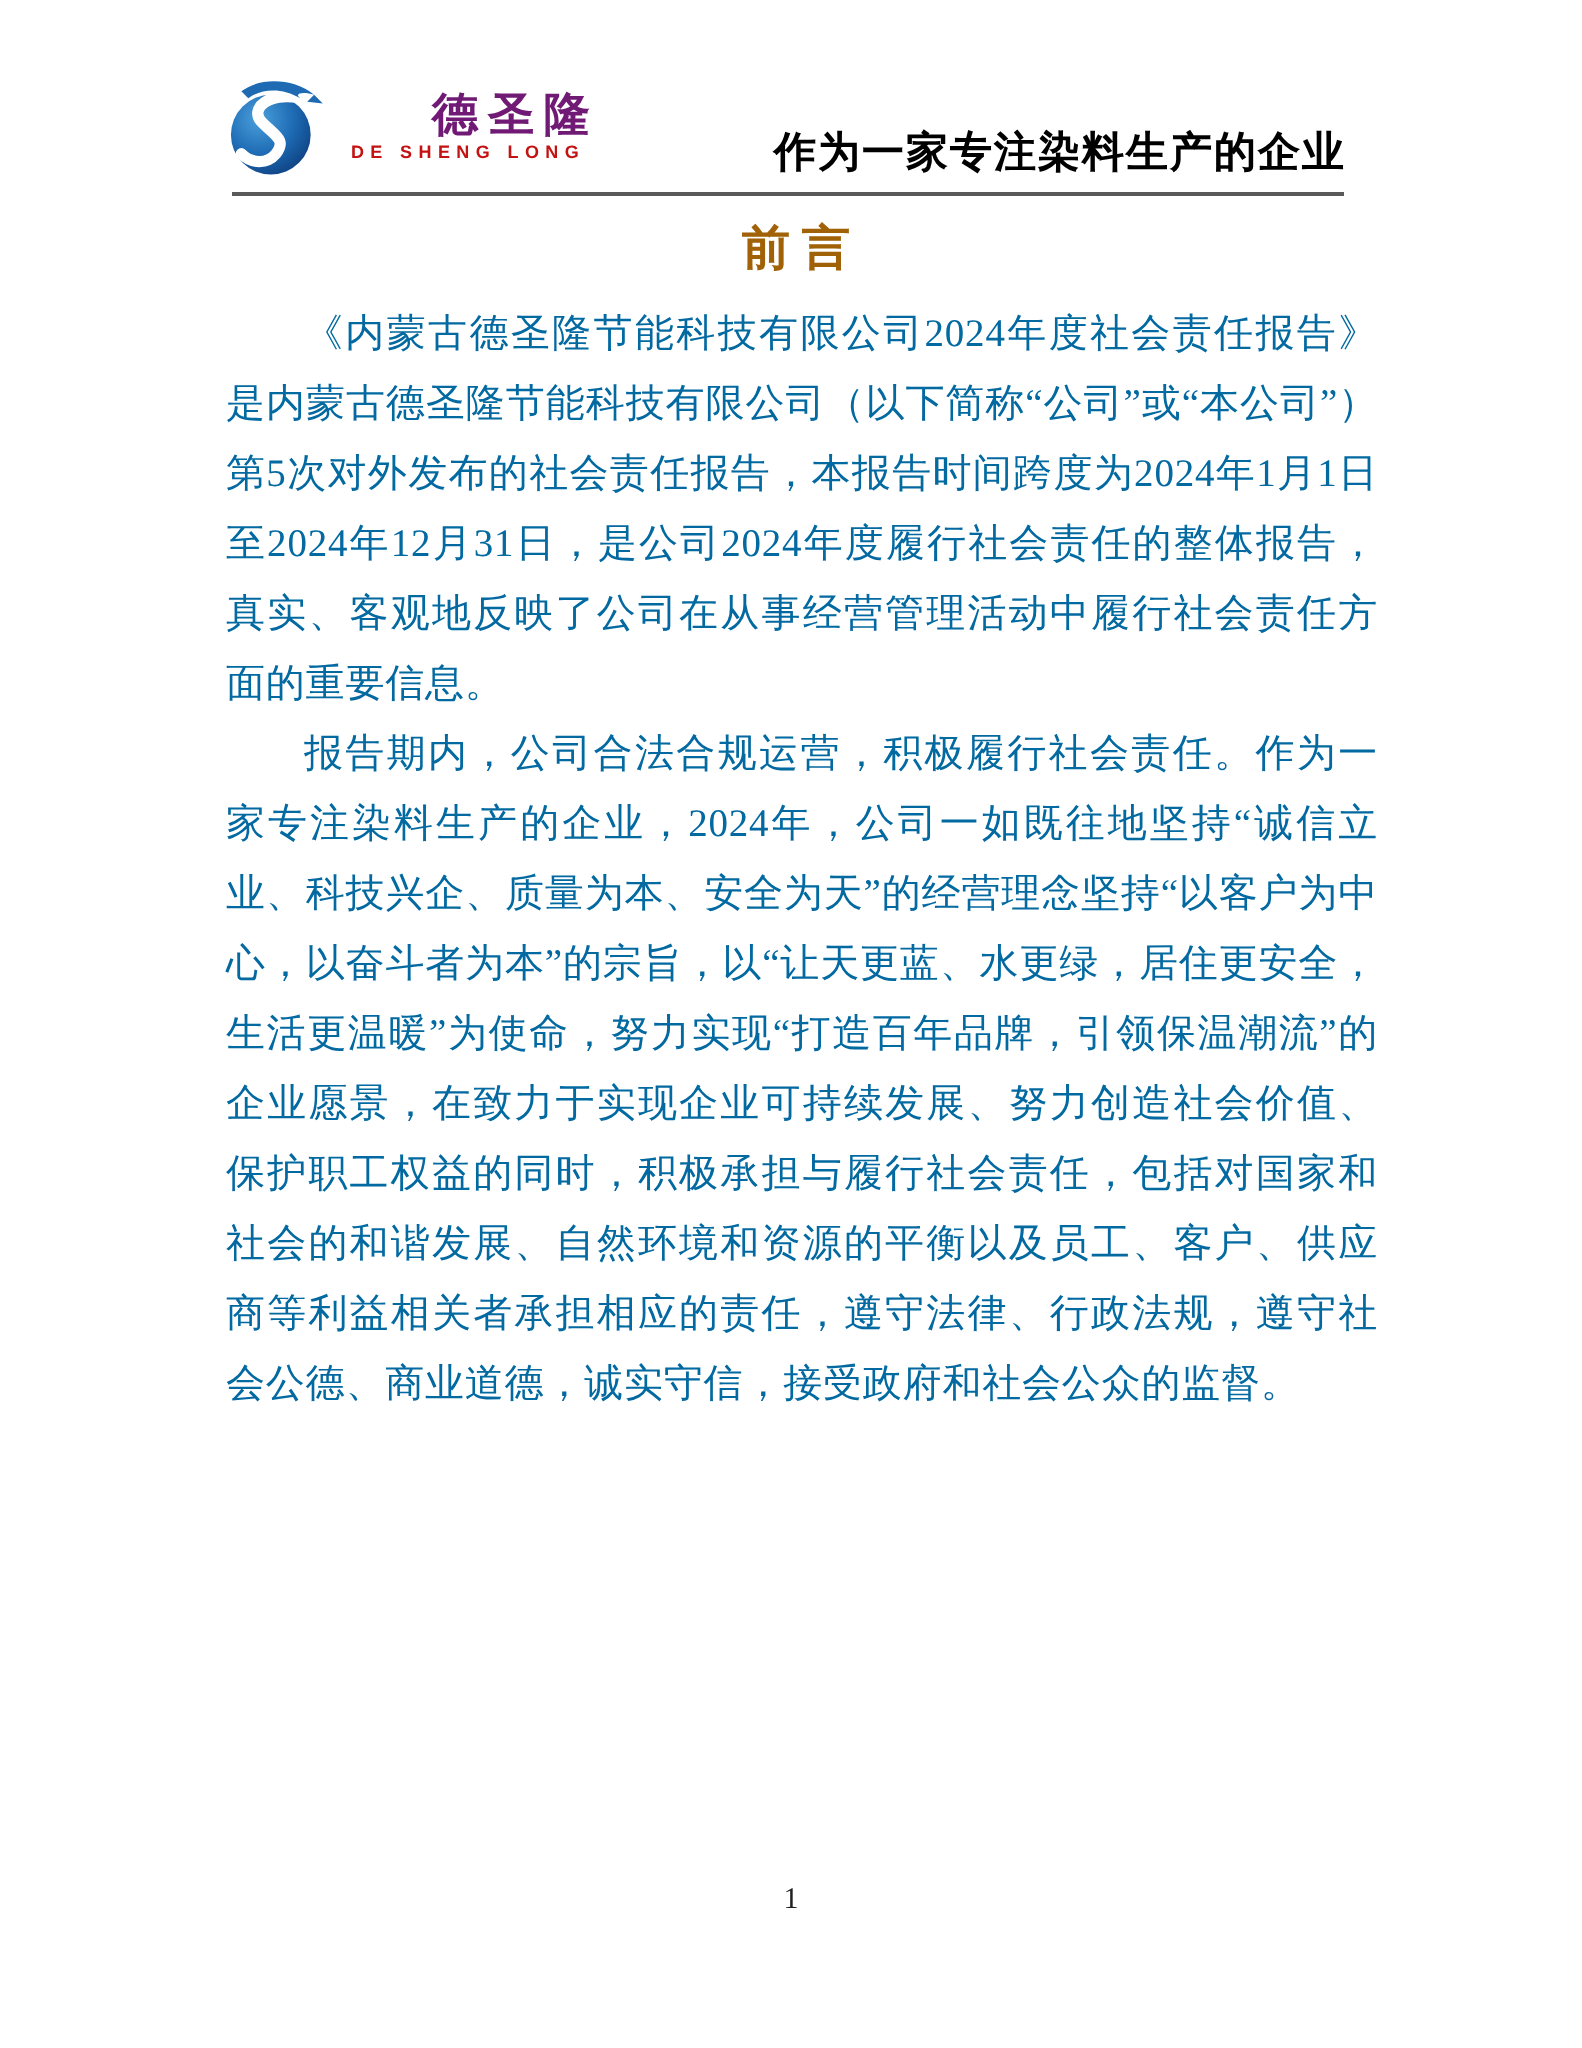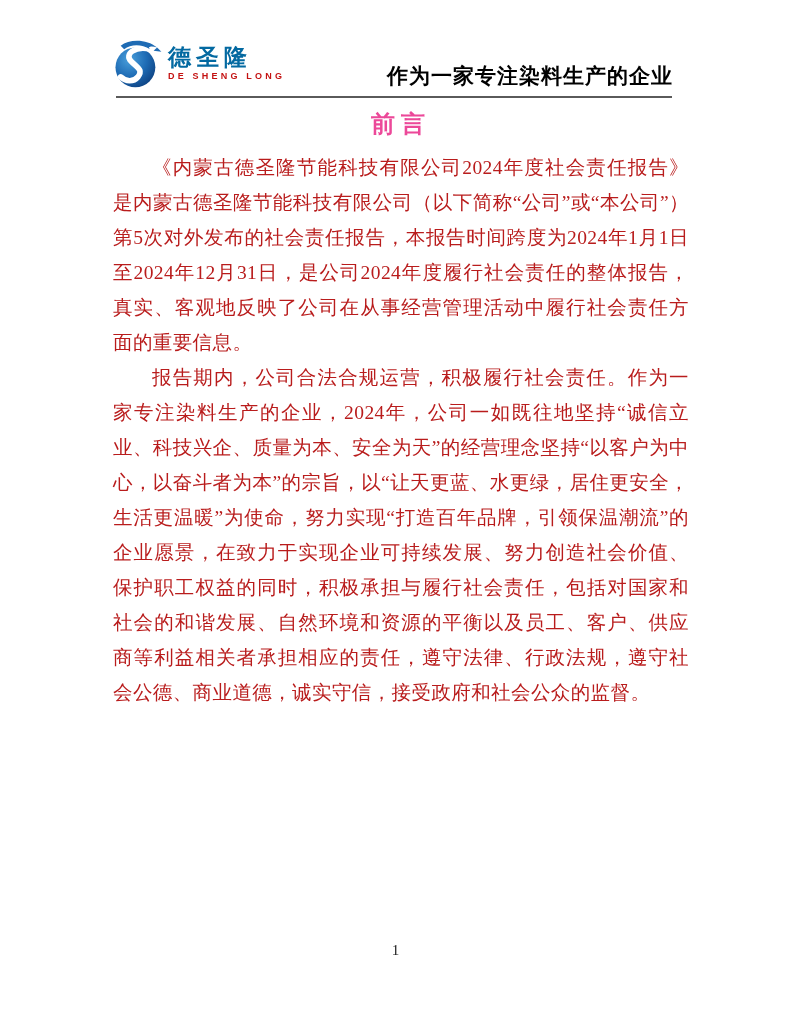--- a/index.html
+++ b/index.html
@@ -42,22 +42,23 @@
     margin-top: 9px;
     display: flex;
     flex-direction: column;
     line-height: 1;
   }
   .logo-cn {
     font-family: "Liberation Sans", "DejaVu Sans", sans-serif;
     font-weight: bold;
     font-size: 23px;
     letter-spacing: 5px;
-    color: #0369a1;
+    color: #701a75;
     white-space: nowrap;
+    margin-left: 48px;
   }
   .logo-en {
     font-family: "Liberation Sans", "DejaVu Sans", sans-serif;
     font-weight: bold;
     font-size: 9px;
     letter-spacing: 3.2px;
     margin-top: 3px;
     white-space: nowrap;
     text-align: center;
   }
@@ -85,30 +86,30 @@
     left: 113px;
     top: 104px;
     width: 576px;
   }
   .page-title {
     text-align: center;
     font-size: 24px;
     font-weight: bold;
     letter-spacing: 6px;
     margin: 4px 0 10px 0;
-    color: #ec4899;
+    color: #a16207;
   }
   .para {
     font-size: 19.5px;
     line-height: 35px;
     text-align: justify;
     text-indent: 2em;
     letter-spacing: 0.4px;
     margin: 0;
-    color: #b91c1c;
+    color: #0369a1;
   }
 
   
   .page-number {
     position: absolute;
     left: 0;
     width: 791px;
     top: 942px;
     text-align: center;
     font-size: 15px;

